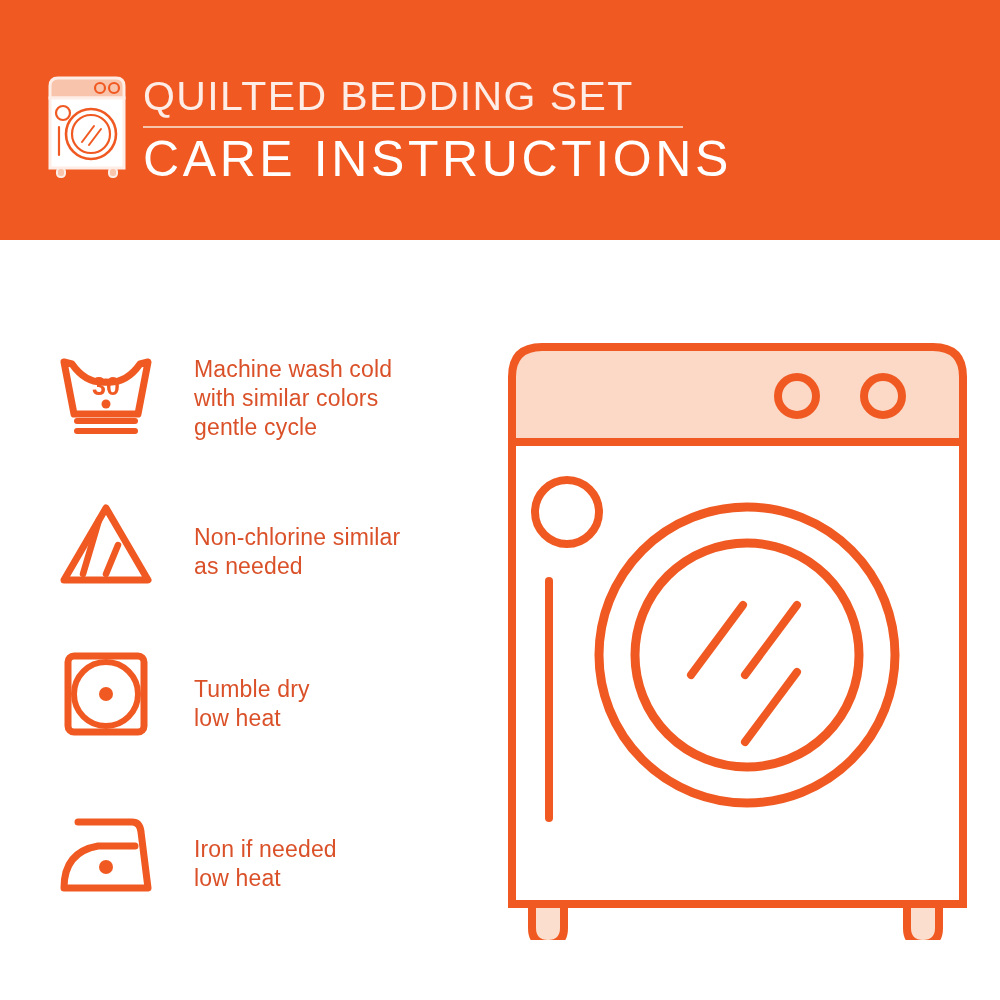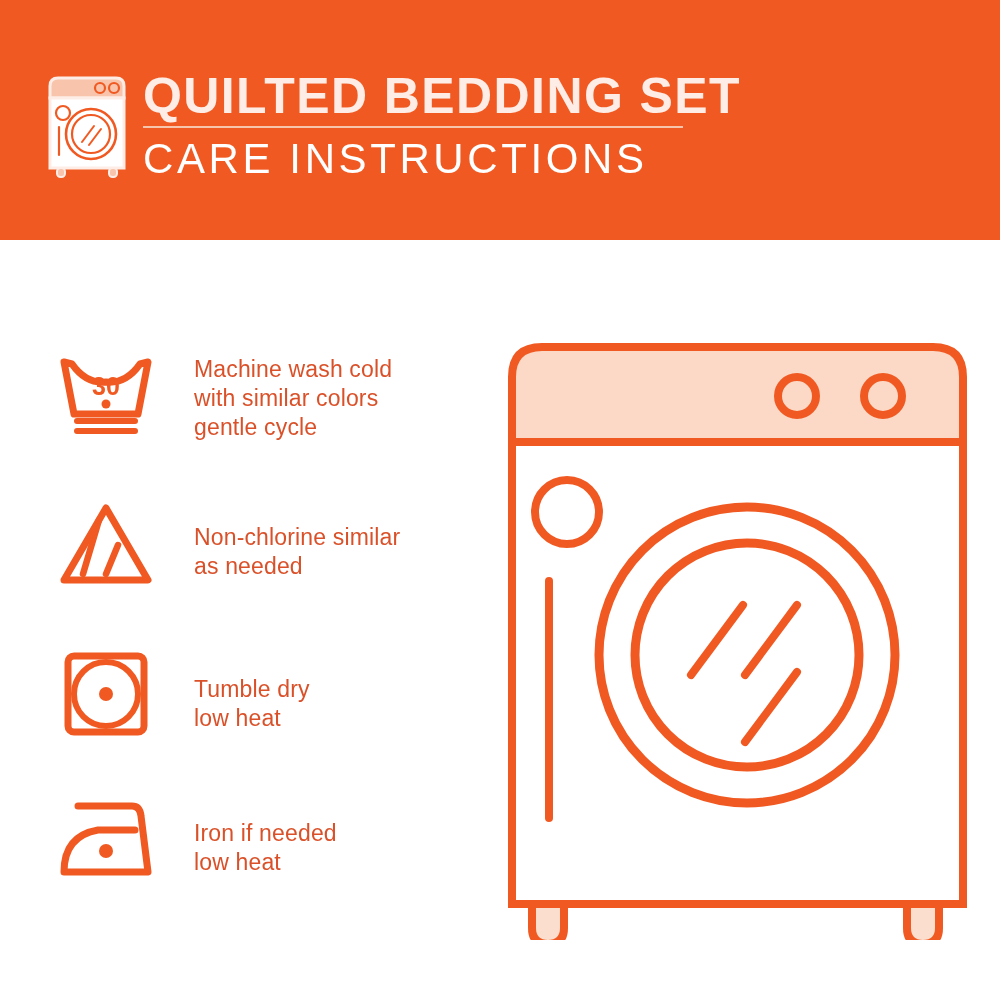--- a/index.html
+++ b/index.html
@@ -21,34 +21,34 @@
   .header-logo {
     position: absolute; left: 44px; top: 72px;
     width: 86px; height: 108px;
   }
   .header-titles {
     position: absolute; left: 143px; top: 72px;
     width: 560px;
   }
   .title-main {
     color: #FDEDE6;
-    font-size: 50px;
+    font-size: 41px;
     letter-spacing: 1.4px;
-    font-weight: 700;
+    font-weight: 400;
     line-height: 48px;
     white-space: nowrap;
   }
   .title-rule {
     width: 540px; height: 1.5px;
     background: #F7C4AC;
     margin: 6px 0 6px 0;
   }
   .title-sub {
     color: #FFFFFF;
-    font-size: 42px;
+    font-size: 50px;
     letter-spacing: 3.6px;
     font-weight: 400;
     line-height: 50px;
     white-space: nowrap;
   }
 
   
   .care-list {
     position: absolute; left: 0; top: 240px;
     width: 490px; height: 760px;
@@ -56,21 +56,21 @@
   .care-row {
     position: absolute;
     left: 50px;
     width: 430px;
     display: flex;
     align-items: center;
   }
   .care-row.r0 { top: 105px; }
   .care-row.r1 { top: 253px; }
   .care-row.r2 { top: 405px; }
-  .care-row.r3 { top: 550px; }
+  .care-row.r3 { top: 566px; }
 
   .care-icon {
     width: 112px; min-width: 112px;
     height: 100px;
     display: flex; align-items: center; justify-content: center;
   }
   .care-text {
     color: #DA5129;
     font-size: 23px;
     line-height: 29px;

